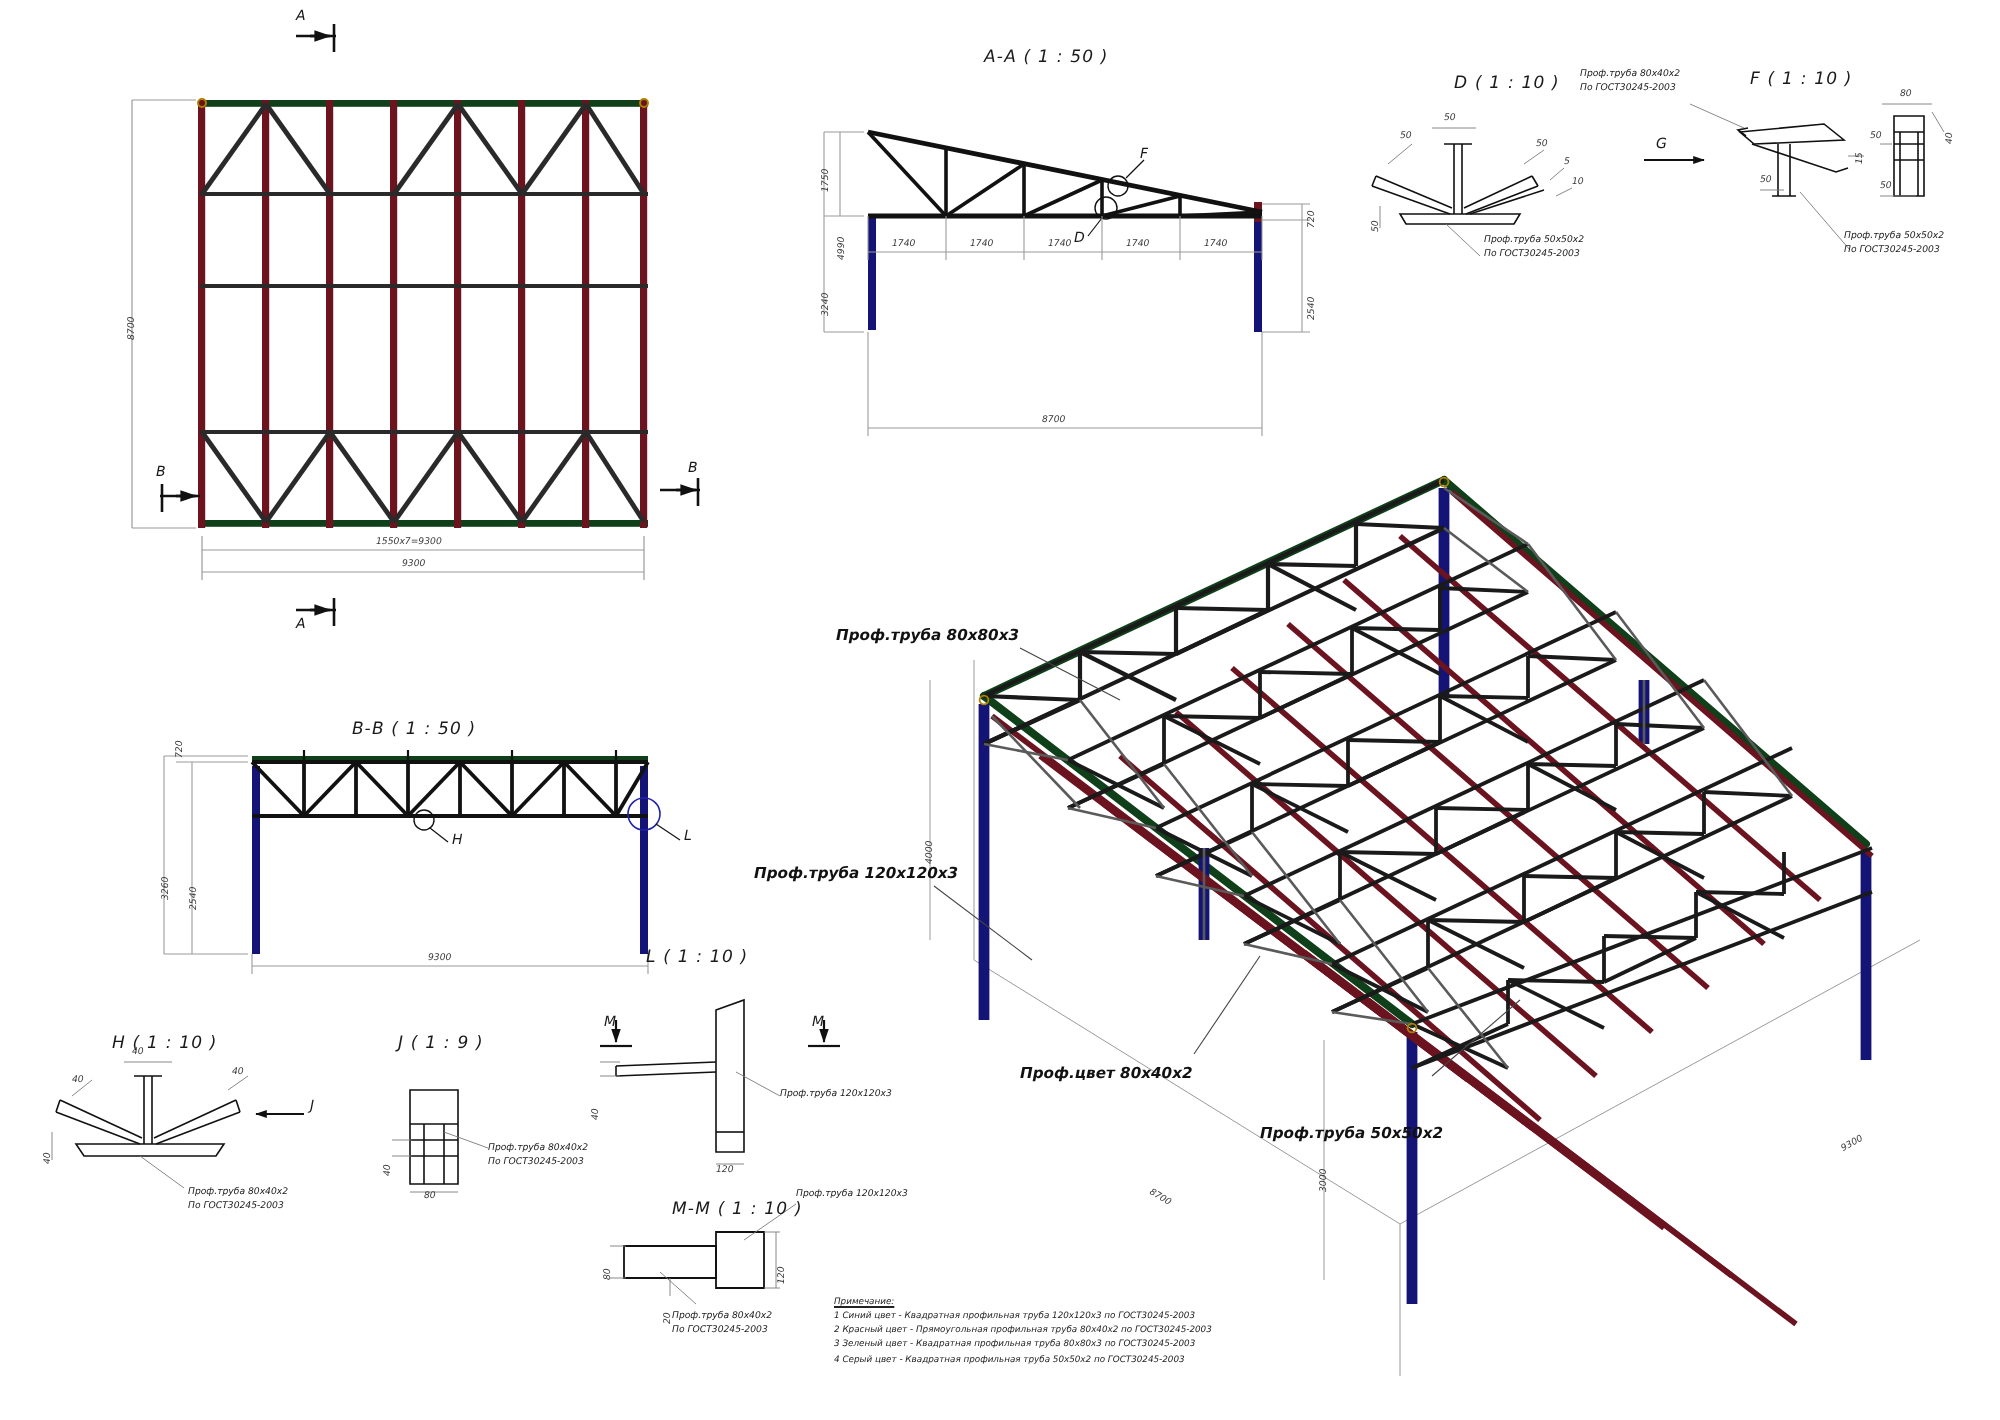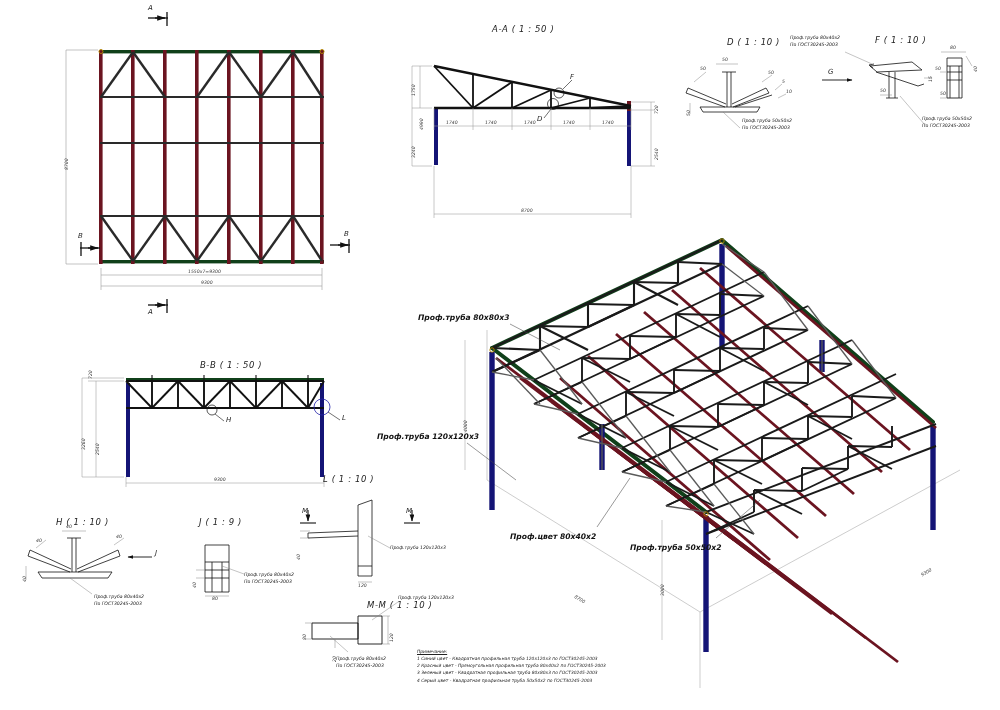--- a/index.html
+++ b/index.html
@@ -552,21 +552,21 @@
 По ГОСТ30245-2003</div>
 <div class="lbl callout" style="left:922px;top:116px;white-space:pre;">Проф.труба 50х50х2
 По ГОСТ30245-2003</div>
 <div class="lbl dim" style="left:880px;top:88px;">50</div>
 <div class="lbl dim" style="left:940px;top:91px;">50</div>
 <div class="lbl dim" style="left:935px;top:66px;">50</div>
 <div class="lbl dim" style="left:950px;top:45px;">80</div>
 <div class="dimv" style="position:absolute;left:928px;top:82px;">15</div>
 <div class="dimv" style="position:absolute;left:973px;top:72px;">40</div>
 
-<div class="lbl vtitle" style="left:200px;top:360px;text-align:right;">B-B ( 1 : 50 )</div>
+<div class="lbl vtitle" style="left:176px;top:360px;text-align:right;">B-B ( 1 : 50 )</div>
 <div class="dimv" style="position:absolute;left:88px;top:379px;">720</div>
 <div class="dimv" style="position:absolute;left:95px;top:455px;">2540</div>
 <div class="dimv" style="position:absolute;left:81px;top:450px;">3260</div>
 <div class="lbl dim" style="left:214px;top:477px;">9300</div>
 <div class="lbl mark" style="left:226px;top:416px;">H</div>
 <div class="lbl mark" style="left:342px;top:414px;">L</div>
 
 <div class="lbl vtitle" style="left:56px;top:517px;">H ( 1 : 10 )</div>
 <div class="lbl mark" style="left:155px;top:549px;">J</div>
 <div class="lbl dim" style="left:66px;top:524px;">40</div>
@@ -582,32 +582,32 @@
 <div class="lbl callout" style="left:244px;top:572px;white-space:pre;">Проф.труба 80х40х2
 По ГОСТ30245-2003</div>
 
 <div class="lbl vtitle" style="left:323px;top:474px;">L ( 1 : 10 )</div>
 <div class="lbl mark" style="left:302px;top:507px;">M</div>
 <div class="lbl mark" style="left:406px;top:507px;">M</div>
 <div class="dimv" style="position:absolute;left:296px;top:560px;">40</div>
 <div class="lbl dim" style="left:358px;top:583px;">120</div>
 <div class="lbl callout" style="left:390px;top:545px;">Проф.труба 120х120х3</div>
 
-<div class="lbl vtitle" style="left:336px;top:600px;margin-left:31px;">M-M ( 1 : 10 )</div>
+<div class="lbl vtitle" style="left:336px;top:600px;">M-M ( 1 : 10 )</div>
 <div class="dimv" style="position:absolute;left:302px;top:640px;">80</div>
 <div class="dimv" style="position:absolute;left:332px;top:662px;">20</div>
 <div class="dimv" style="position:absolute;left:389px;top:642px;">120</div>
 <div class="lbl callout" style="left:336px;top:656px;white-space:pre;">Проф.труба 80х40х2
 По ГОСТ30245-2003</div>
 <div class="lbl callout" style="left:398px;top:595px;">Проф.труба 120х120х3</div>
 
 <div class="lbl iso-lbl" style="left:418px;top:313px;">Проф.труба 80х80х3</div>
 <div class="lbl iso-lbl" style="left:377px;top:432px;">Проф.труба 120х120х3</div>
 <div class="lbl iso-lbl" style="left:510px;top:532px;">Проф.цвет 80х40х2</div>
-<div class="lbl iso-lbl" style="left:630px;top:543px;">Проф.труба 50х50х2</div>
+<div class="lbl iso-lbl" style="left:630px;top:562px;">Проф.труба 50х50х2</div>
 <div class="dimv" style="position:absolute;left:463px;top:432px;">4000</div>
 <div class="dimv" style="position:absolute;left:660px;top:596px;">3000</div>
 <div class="lbl dim" style="left:920px;top:573px;transform:rotate(-29deg);transform-origin:0 0;">9300</div>
 <div class="lbl dim" style="left:576px;top:594px;transform:rotate(31deg);transform-origin:0 0;">8700</div>
 
 <div style="position:absolute;left:417px;top:648px;">
   <div class="note" style="text-decoration:underline;">Примечание:</div>
   <div class="note">1 Синий цвет - Квадратная профильная труба 120х120х3 по ГОСТ30245-2003</div>
   <div class="note">2 Красный цвет - Прямоугольная профильная труба 80х40х2 по ГОСТ30245-2003</div>
   <div class="note">3 Зеленый цвет - Квадратная профильная труба 80х80х3 по ГОСТ30245-2003</div>

